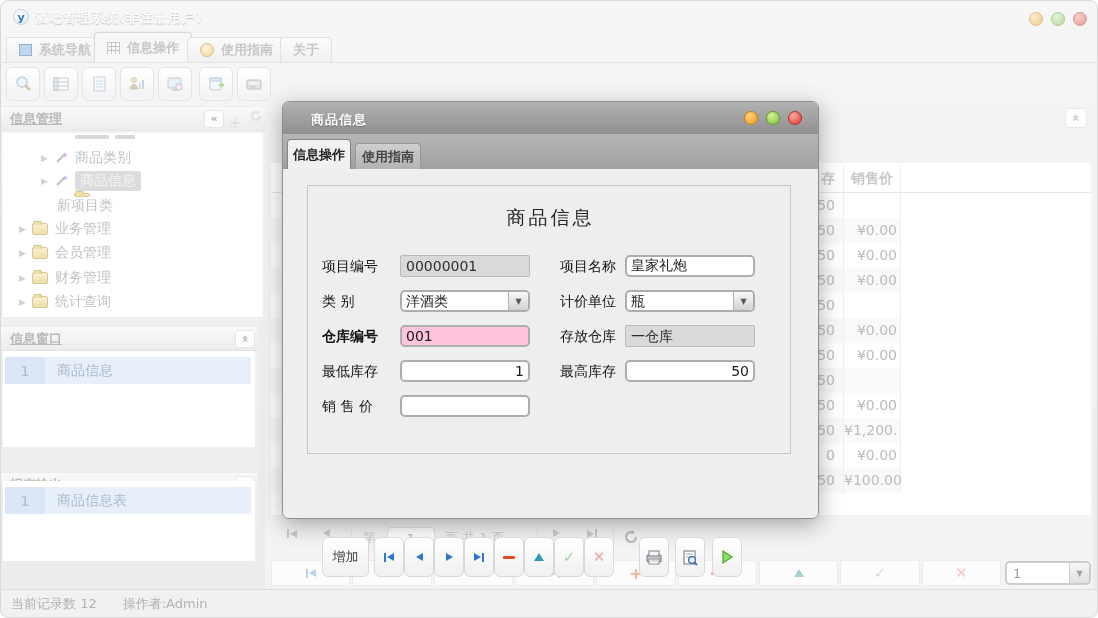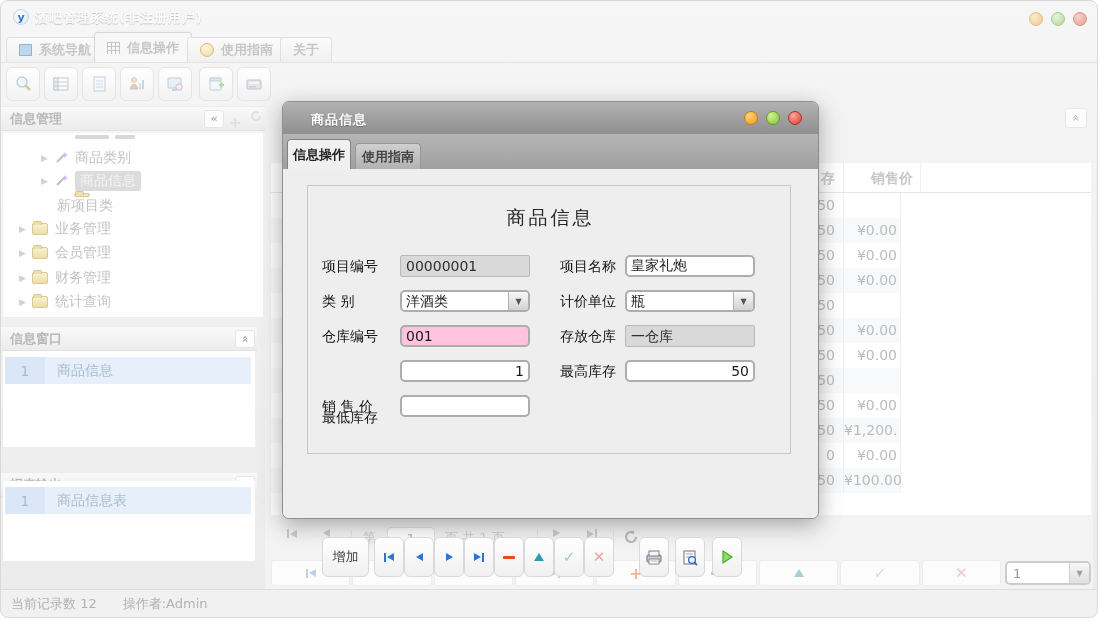--- a/index.html
+++ b/index.html
@@ -42,21 +42,21 @@
 
   
   .main-toolbar { position:absolute; left:0; top:63px; right:0; height:42px; }
   .tbtn { position:absolute; top:3px; width:34px; height:34px; background:linear-gradient(#ffffff,#f2f2f2);
           border:1px solid #e4e4e4; border-radius:6px; display:flex; align-items:center; justify-content:center; }
   .tbtn svg { opacity:.55; }
 
   
   .panel-hd { position:absolute; left:0; width:264px; height:25px;
               background:linear-gradient(#f9f9f9,#ececec); border-top:1px solid #ececec; border-bottom:1px solid #e2e2e2;
-              font-size:13px; font-weight:bold; color:#b8b8b8; line-height:24px; padding-left:9px; }
+              font-size:13px; font-weight:bold; color:#b8b8b8; line-height:24px; padding-left:9px;text-decoration:underline; }
   .hd-btn { position:absolute; top:3px; width:20px; height:18px; background:#fdfdfd; border:1px solid #e6e6e6;
             border-radius:3px; color:#a9a9a9; font-size:11px; text-align:center; line-height:16px; }
   .chev-up { display:inline-block; transform:rotate(90deg); }
   .hd-ghost { position:absolute; top:4px; font-size:15px; font-weight:bold; color:#e4dedf; }
   .tree { position:absolute; left:2px; top:132px; width:260px; height:185px; background:#fff; border-bottom:1px solid #ededed;}
   .titem { position:absolute; height:22px; display:flex; align-items:center; font-size:14px; color:#c2c2c2; }
   .arrow { color:#d2d2d2; font-size:9px; margin-right:6px; }
   .folder { width:16px; height:12px; background:linear-gradient(#f8f1d4,#eddfa9); border:1px solid #d9c98e;
             border-radius:2px; position:relative; margin-right:7px; }
   .folder:before { content:""; position:absolute; left:0; top:-3px; width:7px; height:3px;
@@ -72,21 +72,21 @@
   .content-bg { position:absolute; left:264px; top:105px; right:4px; bottom:28px; background:#f3f3f3; }
   .collapse-btn { position:absolute; width:22px; height:20px; background:#fdfdfd; border:1px solid #e8e8e8;
                   border-radius:3px; color:#b4b4b4; font-size:12px; text-align:center; line-height:18px; }
   .bg-table { position:absolute; left:270px; top:162px; width:820px; height:352px; background:#fff; }
   .bt-row { display:flex; height:25px; font-size:14px; color:#bcbcbc; }
   .bt-row.hd { height:30px; font-weight:bold; color:#c8c8c8; border-bottom:1px solid #e6e6e6; }
   .bt-sp { width:520px; }
   .bt-c1 { width:53px; text-align:right; padding-right:8px; line-height:25px; border-right:1px solid #efefef; }
   .bt-c2 { width:57px; text-align:right; padding-right:3px; line-height:25px; border-right:1px solid #efefef; }
   .bt-row.hd .bt-c2 { text-align:left; padding-left:7px; }
-  .bt-row.hd .bt-c1 { line-height:30px; } .bt-row.hd .bt-c2 { line-height:30px;margin-left:20px; }
+  .bt-row.hd .bt-c1 { line-height:30px; } .bt-row.hd .bt-c2 { line-height:30px; }
   .bt-row:not(.hd):nth-child(odd) .bt-sp, .bt-row:not(.hd):nth-child(odd) .bt-c1, .bt-row:not(.hd):nth-child(odd) .bt-c2 { background:#f8f9fb; }
   .bt-fill { flex:1; background:#fff; }
 
   
   .pagebar { position:absolute; left:270px; top:524px; width:820px; height:30px; font-size:13px; color:#c6c6c6; }
   .pg-item { position:absolute; top:4px; display:inline-flex; align-items:center; color:#c9c9c9; }
   .pg-sep { position:absolute; top:5px; width:1px; height:18px; background:#e3e3e3; }
   .pg-input { position:absolute; left:116px; top:2px; width:48px; height:22px; border:1px solid #e0e0e0;
               border-radius:4px; background:#fff; text-align:center; font-size:13px; color:#b0b0b0;
               font-family:inherit; }
@@ -522,28 +522,28 @@
         <div class="ffield f-dd" style="left:117px; top:121px;">
           <span class="dd-val">洋酒类</span>
           <span class="dd-btn">▼</span>
         </div>
         <div class="flabel" style="left:277px; top:124px;">计价单位</div>
         <div class="ffield f-dd" style="left:342px; top:121px;">
           <span class="dd-val">瓶</span>
           <span class="dd-btn">▼</span>
         </div>
 
-        <div class="flabel" style="left:39px; top:159px;">仓库编号</div>
+        <div class="flabel" style="left:39px; top:159px;font-weight:bold;">仓库编号</div>
         <div class="ffield f-edit f-pink" style="left:117px; top:156px;">
           <input value="001" style="">
         </div>
         <div class="flabel" style="left:277px; top:159px;">存放仓库</div>
         <div class="ffield f-ro" style="left:342px; top:156px;">一仓库</div>
 
-        <div class="flabel" style="left:39px; top:194px;margin-top:46px;">最低库存</div>
+        <div class="flabel" style="left:39px; top:194px;">最低库存</div>
         <div class="ffield f-edit num" style="left:117px; top:191px;">
           <input value="1" style="">
         </div>
         <div class="flabel" style="left:277px; top:194px;">最高库存</div>
         <div class="ffield f-edit num" style="left:342px; top:191px;">
           <input value="50" style="">
         </div>
 
         <div class="flabel" style="left:39px; top:229px;">销 售 价</div>
         <div class="ffield f-edit" style="left:117px; top:226px;">

